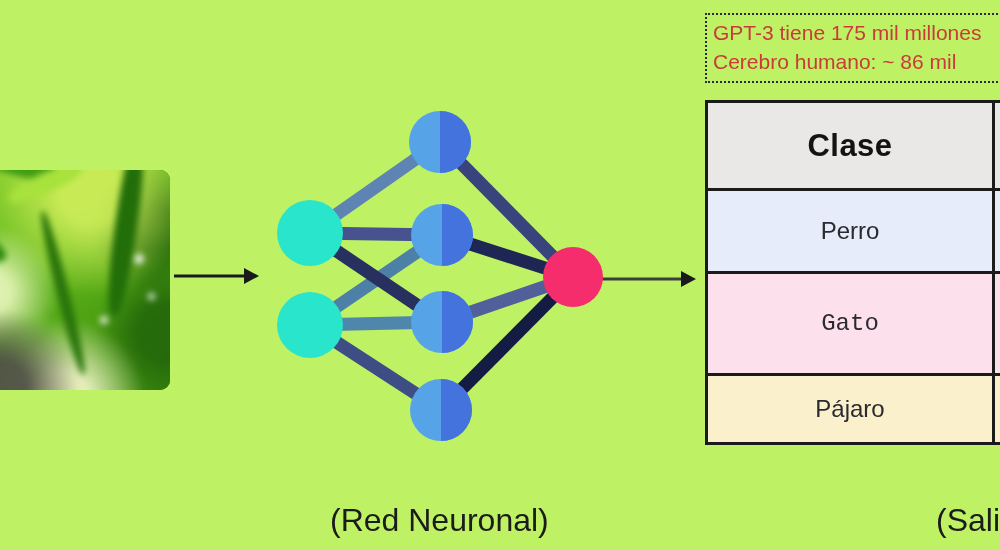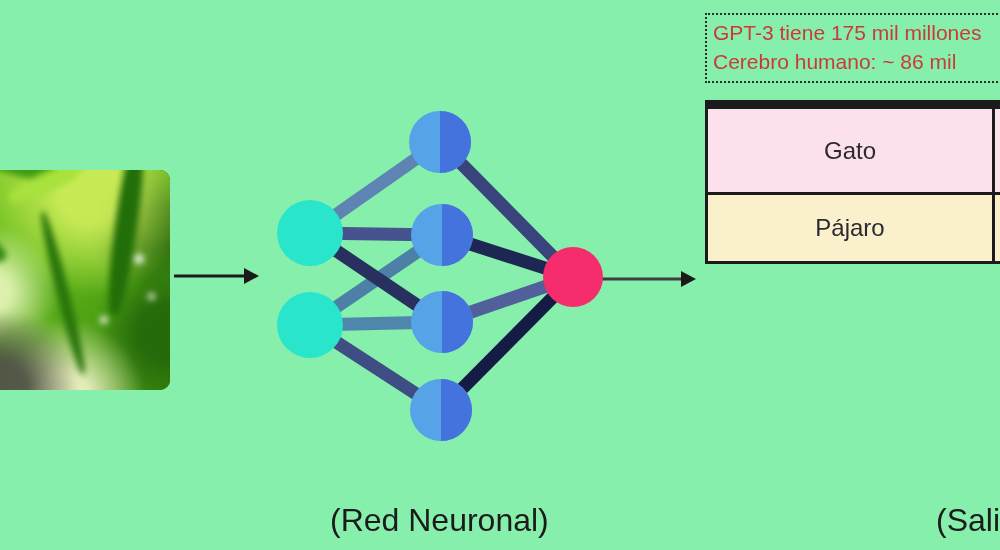--- a/index.html
+++ b/index.html
@@ -1,17 +1,17 @@
 <!DOCTYPE html>
 <html><head>
 <meta charset="utf-8">
 <style>
   html,body{margin:0;padding:0;background:#ffffff;}
   .canvas{
-    position:relative;width:1000px;height:550px;overflow:hidden;background:#86efac;
+    position:relative;width:1000px;height:550px;overflow:hidden;background:#bef264;
     font-family:"Liberation Sans","DejaVu Sans",sans-serif;
   }
   
   .photo{
     position:absolute;left:-36px;top:170px;width:206px;height:220px;
     border-radius:10px;overflow:hidden;background:#56a818;
     box-shadow:0 0 0 1px rgba(20,40,5,.45) inset;
   }
   .photo-art{position:absolute;left:-8%;top:-8%;width:116%;height:116%;filter:blur(3px);}
   .photo-base{
@@ -48,21 +48,21 @@
     position:absolute;left:705px;top:100px;width:560px;box-sizing:border-box;
     border:3px solid #1b1b1b;
   }
   .trow{display:flex;}
   .trow + .trow{border-top:3px solid #1b1b1b;}
   .cell{display:flex;align-items:center;justify-content:center;box-sizing:border-box;}
   .c1{width:287px;border-right:3px solid #1b1b1b;}
   .c2{flex:1;}
   .thead .c1{height:85px;font-weight:bold;font-size:31px;color:#131313;letter-spacing:.5px;}
   .r1 .c1{height:80px;}
-  .r2 .c1{height:83px;}
+  .r2 .c1{height:99px;font-family:Liberation Mono, monospace;}
   .r3 .c1{height:66px;}
   .rlabel{font-size:24px;color:#2a2a30;}
   
   .caption{position:absolute;top:502px;font-size:32px;color:#1b1b1b;white-space:nowrap;}
   .cap-network{left:330px;width:205px;text-align:center;}
   .cap-salida{left:936px;}
 </style>
 </head>
 <body>
 
@@ -127,23 +127,25 @@
     </g>
   </svg>
 
   <div class="note">
     <div>GPT-3 tiene 175 mil millones</div>
     <div>Cerebro humano: ~ 86 mil</div>
   </div>
 
   <div class="otable">
     <div class="trow thead" style="background-color: rgb(233, 232, 230);">
+      <div class="cell c1">Clase</div>
       <div class="cell c2"></div>
     </div>
     <div class="trow r1" style="background-color: rgb(230, 236, 249);">
+      <div class="cell c1 rlabel">Perro</div>
       <div class="cell c2"></div>
     </div>
     <div class="trow r2" style="background-color: rgb(252, 225, 236);">
       <div class="cell c1 rlabel">Gato</div>
       <div class="cell c2"></div>
     </div>
     <div class="trow r3" style="background-color: rgb(250, 240, 204);">
       <div class="cell c1 rlabel">Pájaro</div>
       <div class="cell c2"></div>
     </div>

